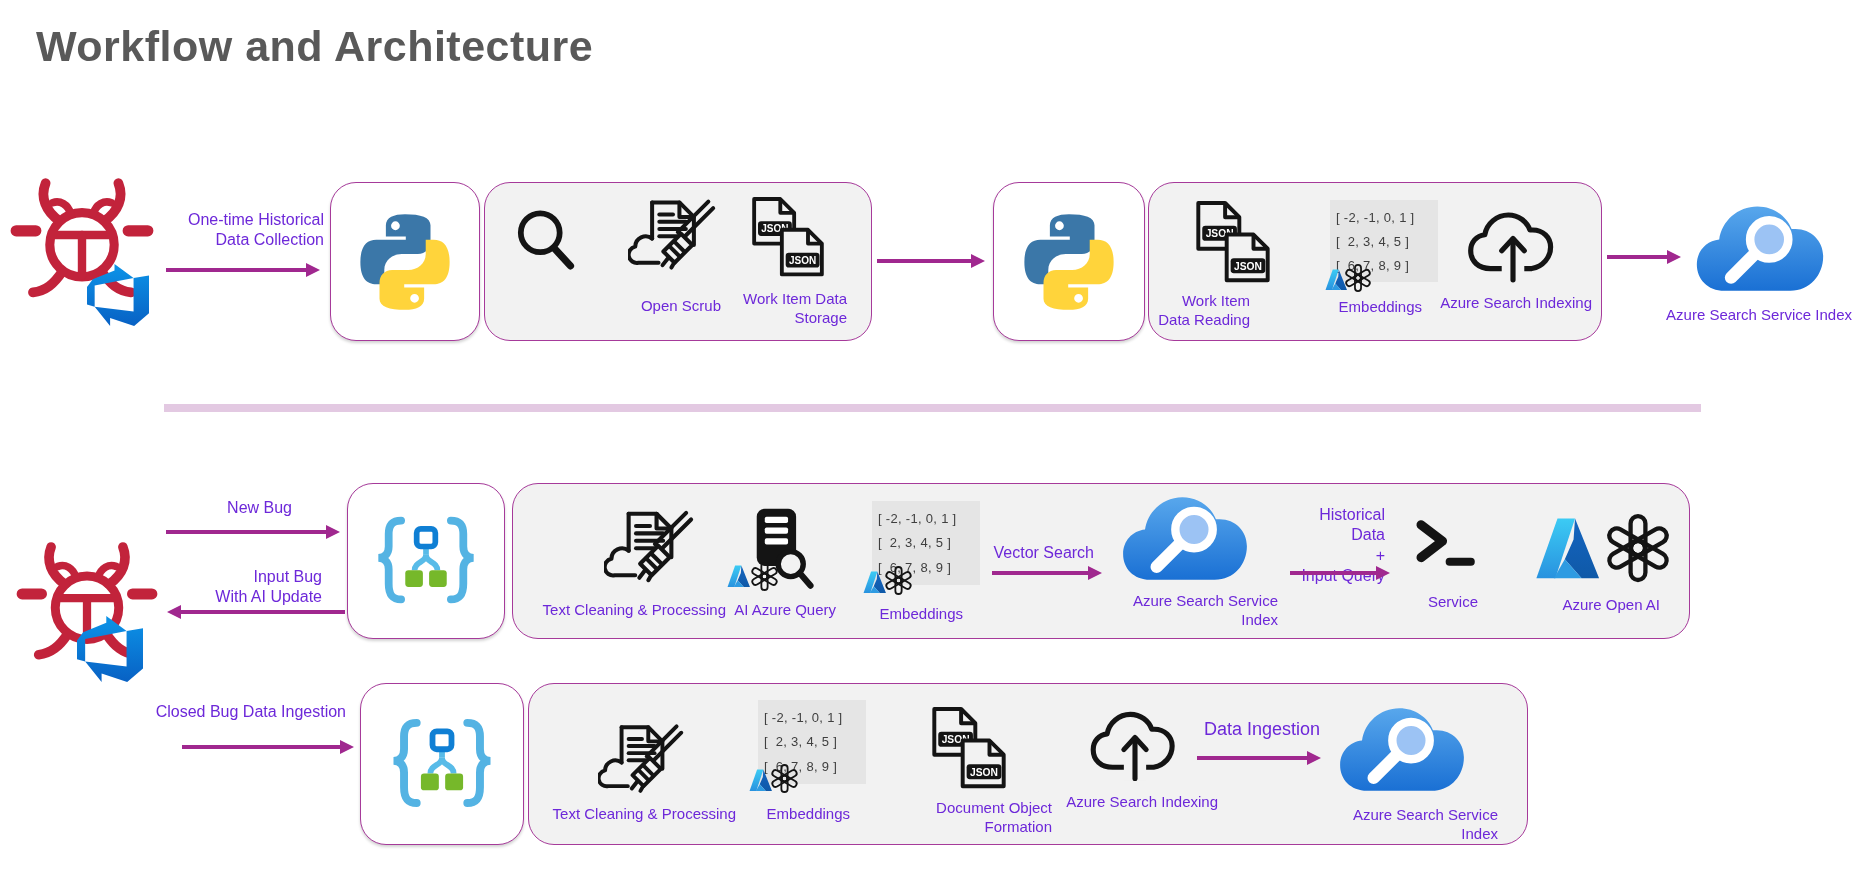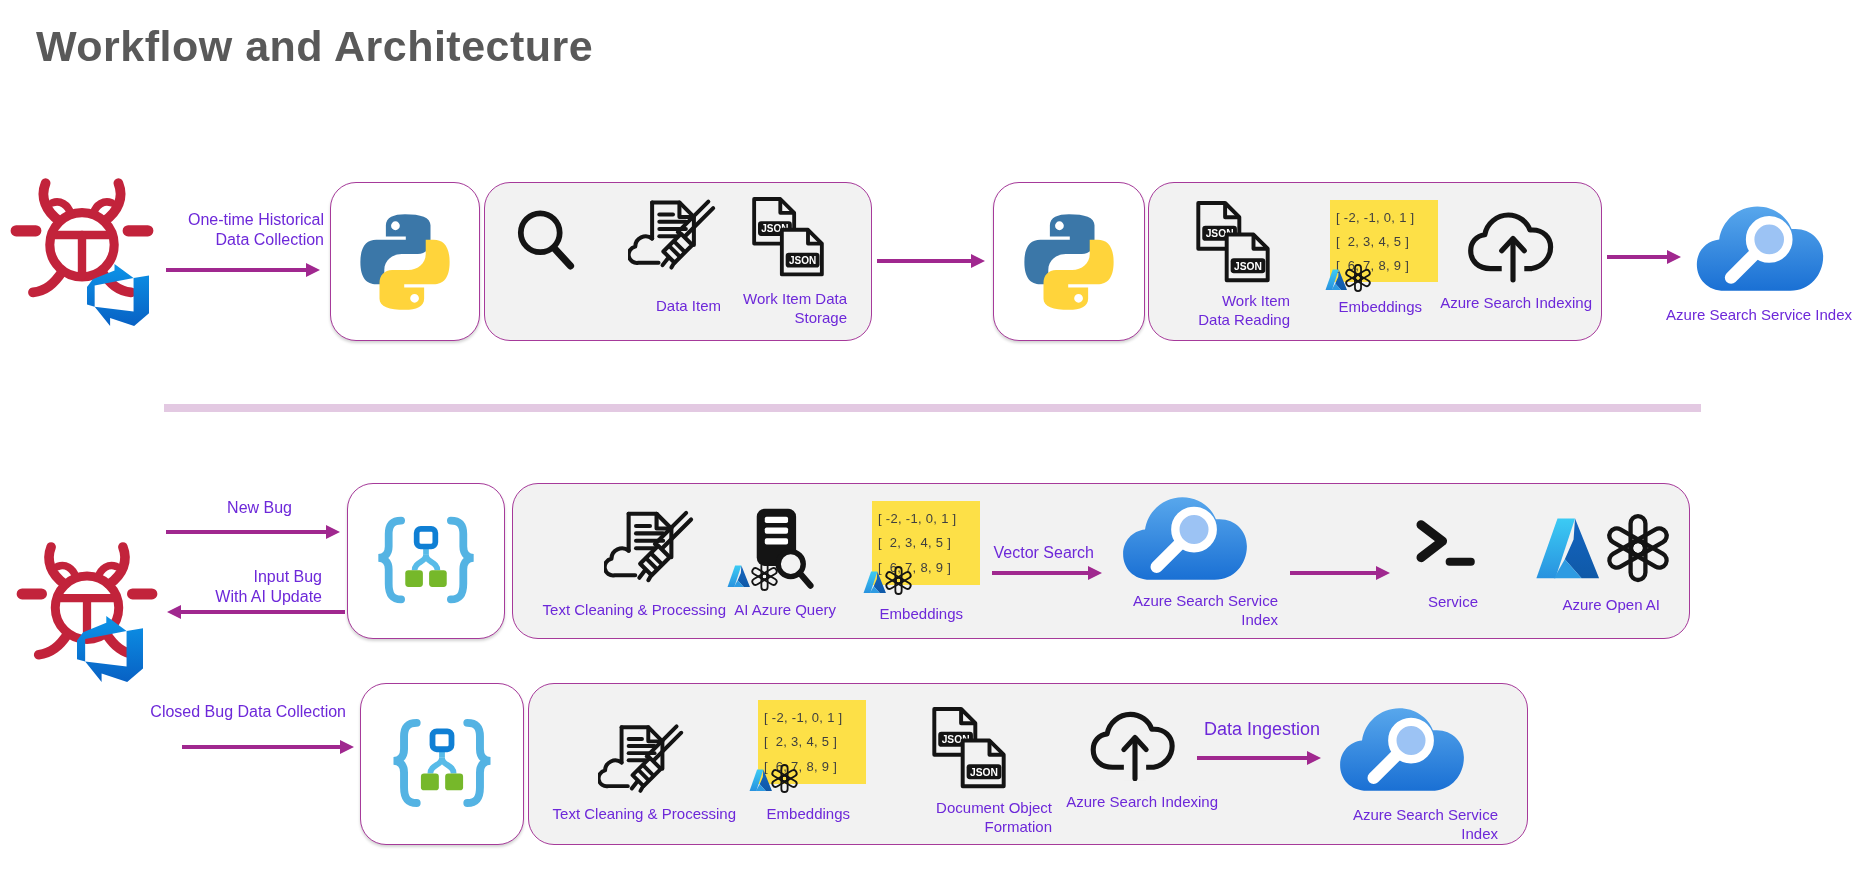--- a/index.html
+++ b/index.html
@@ -11,21 +11,21 @@
   .big{font-size:18px;}
   .node{position:absolute;background:#fff;border:1.6px solid #A63A9A;border-radius:26px;
         box-shadow:0 2px 3px rgba(0,0,0,.18);display:flex;align-items:center;justify-content:center;}
   .group{position:absolute;background:#F2F2F2;border:1.4px solid #A63A9A;border-radius:26px;}
   .abs{position:absolute;}
   .arrow{position:absolute;display:flex;align-items:center;height:16px;}
   .arrow .shaft{flex:1;height:3.5px;background:#A0288F;}
   .arrow .head{width:0;height:0;border-top:7.5px solid transparent;border-bottom:7.5px solid transparent;
                border-left:14px solid #A0288F;}
   .arrow.left .head{order:-1;border-left:none;border-right:14px solid #A0288F;}
-  .matrix{position:absolute;background:#fde047;display:flex;flex-direction:column;justify-content:space-around;
+  .matrix{position:absolute;background:#e5e5e5;display:flex;flex-direction:column;justify-content:space-around;
           padding:5px 6px;color:#3f3f3f;font-size:13px;letter-spacing:.3px;}
   .matrix div{white-space:pre;}
   .divider{position:absolute;background:#E3C9E2;}
 </style>
 </head>
 <body>
 
 <svg style="position:absolute;width:0;height:0" aria-hidden="true">
   <defs>
     <linearGradient id="cloudgrad" x1="0" y1="0" x2="0" y2="1">
@@ -201,21 +201,21 @@
       </svg>
   </div>
 
   <div class="group" style="left:484px;top:182px;width:386px;height:157px"></div>
   <svg class="abs" style="left:510px;top:202px" width="72" height="76">
       <use href="#sym-magnifier"></use>
     </svg>
   <svg class="abs" style="left:628px;top:196px" width="90" height="82">
       <use href="#sym-scrub"></use>
     </svg>
-  <div class="cap" style="left:625px;top:296px;width:96px">Data Item</div>
+  <div class="cap" style="left:625px;top:296px;width:96px">Open Scrub</div>
   <svg class="abs" style="left:748px;top:194px" width="80" height="90">
       <use href="#sym-json"></use>
     </svg>
   <div class="cap" style="left:729px;top:289px;width:118px">
     <div>Work Item Data</div>
     <div>Storage</div>
   </div>
 
   <div class="arrow" style="left:877px;top:253px;width:108px">
       <div class="shaft"></div>
@@ -225,21 +225,21 @@
   <div class="node" style="left:993px;top:182px;width:150px;height:157px">
     <svg width="102" height="102">
         <use href="#sym-python"></use>
       </svg>
   </div>
 
   <div class="group" style="left:1148px;top:182px;width:452px;height:157px"></div>
   <svg class="abs" style="left:1192px;top:198px" width="82" height="92">
       <use href="#sym-json"></use>
     </svg>
-  <div class="cap" style="left:1178px;top:291px;width:112px">
+  <div class="cap" style="left:1138px;top:291px;width:112px">
     <div>Work Item</div>
     <div>Data Reading</div>
   </div>
   <div class="matrix" style="left:1330px;top:200px;width:96px;height:72px">
     <div>[ -2, -1, 0, 1 ]</div>
     <div>[  2, 3, 4, 5 ]</div>
     <div>[  6, 7, 8, 9 ]</div>
   </div>
   <svg class="abs" style="left:1324px;top:268px" width="24" height="24">
       <use href="#sym-azure"></use>
@@ -325,39 +325,44 @@
   <div class="arrow" style="left:992px;top:565px;width:110px">
       <div class="shaft"></div>
       <div class="head"></div>
     </div>
 
   <svg class="abs" style="left:1118px;top:487px" width="134" height="98">
       <use href="#sym-cloudsearch"></use>
     </svg>
   <div class="cap" style="left:1100px;top:591px;width:178px">Azure Search Service Index</div>
 
+  <div class="cap flowcap" style="left:1283px;top:505px;width:102px">
+    <div>Historical Data</div>
+    <div>+</div>
+    <div>Input Query</div>
+  </div>
   <div class="arrow" style="left:1290px;top:565px;width:100px">
       <div class="shaft"></div>
       <div class="head"></div>
     </div>
 
   <svg class="abs" style="left:1414px;top:518px" width="64" height="52">
       <use href="#sym-prompt"></use>
     </svg>
   <div class="cap" style="left:1418px;top:592px;width:60px">Service</div>
 
   <svg class="abs" style="left:1532px;top:514px" width="70" height="70">
       <use href="#sym-azure"></use>
     </svg>
   <svg class="abs" style="left:1598px;top:509px" width="80" height="78">
       <use href="#sym-openai"></use>
     </svg>
   <div class="cap" style="left:1556px;top:595px;width:104px">Azure Open AI</div>
 
-  <div class="cap flowcap" style="left:150px;top:702px;width:196px">Closed Bug Data Collection</div>
+  <div class="cap flowcap" style="left:150px;top:702px;width:196px">Closed Bug Data Ingestion</div>
   <div class="arrow" style="left:182px;top:739px;width:172px">
       <div class="shaft"></div>
       <div class="head"></div>
     </div>
 
   <div class="node" style="left:360px;top:683px;width:162px;height:160px">
     <svg width="116" height="94">
         <use href="#sym-logic"></use>
       </svg>
   </div>

